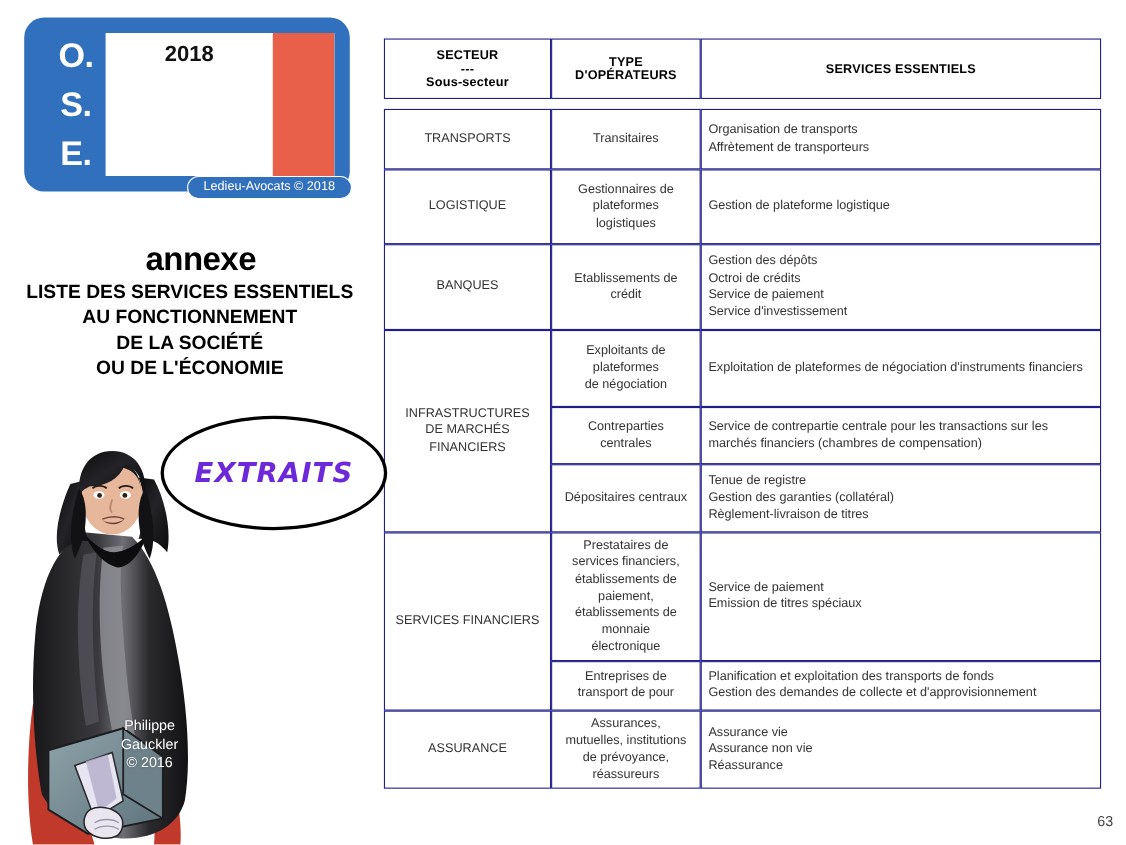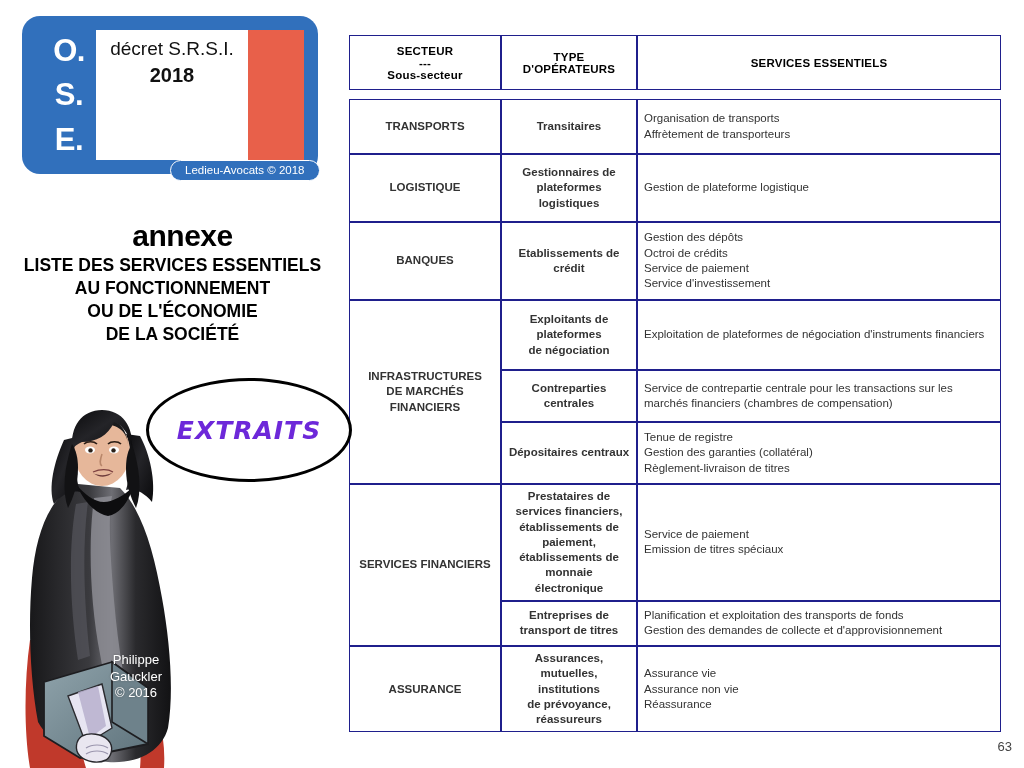--- a/index.html
+++ b/index.html
@@ -199,21 +199,21 @@
     height: 55px;
     letter-spacing: 0.2px;
   }
   .col-sector   { width: 152px; }
   .col-operator { width: 136px; }
   .col-services { width: 364px; }
 
   td.sector   { text-align: center; }
   td.operator { text-align: center; }
   td.services { text-align: left; padding-left: 9px; line-height: 1.33; }
-  td.sector, td.operator { line-height: 1.33; font-weight: bold; }
+  td.sector, td.operator { line-height: 1.33; }
 
   #page-number {
     position: absolute;
     right: 12px; bottom: 14px;
     font-size: 13px;
     color: #444444;
   }
 </style>
 </head>
 <body>
@@ -222,35 +222,34 @@
 
   <div id="ose-badge">
     <div id="ose-letters">
       <span>O.</span>
       <span>S.</span>
       <span>E.</span>
     </div>
     <div id="decret-box">
       <div id="red-block"></div>
       <div id="decret-text">
-        <div>décret S.R.S.I.</div>
         <div class="bold">2018</div>
       </div>
     </div>
   </div>
 
   <div id="ledieu-pill">Ledieu-Avocats © 2018</div>
 
   <div id="annexe-title">
     <div id="annexe-word">annexe</div>
     <div id="annexe-sub">
       <div>LISTE DES SERVICES ESSENTIELS</div>
       <div>AU FONCTIONNEMENT</div>
+      <div>DE LA SOCIÉTÉ</div>
       <div>OU DE L'ÉCONOMIE</div>
-      <div>DE LA SOCIÉTÉ</div>
     </div>
   </div>
 
   <svg id="illustration" viewBox="0 0 180 376" aria-hidden="true">
     <defs>
       <linearGradient id="coatG" x1="0" y1="0" x2="1" y2="0">
         <stop offset="0%" stop-color="#18181a"></stop>
         <stop offset="42%" stop-color="#3a3a3e"></stop>
         <stop offset="58%" stop-color="#6e6e74"></stop>
         <stop offset="75%" stop-color="#2a2a2d"></stop>
@@ -446,21 +445,21 @@
             <div>électronique</div>
           </td>
           <td class="services">
             <div>Service de paiement</div>
             <div>Emission de titres spéciaux</div>
           </td>
         </tr>
         <tr style="height: 45px;">
           <td class="operator">
             <div>Entreprises de</div>
-            <div>transport de titres</div>
+            <div>transport de pour</div>
           </td>
           <td class="services">
             <div>Planification et exploitation des transports de fonds</div>
             <div>Gestion des demandes de collecte et d'approvisionnement</div>
           </td>
         </tr>
         <tr style="height: 66px;">
           <td class="sector">
             <div>ASSURANCE</div>
           </td>

